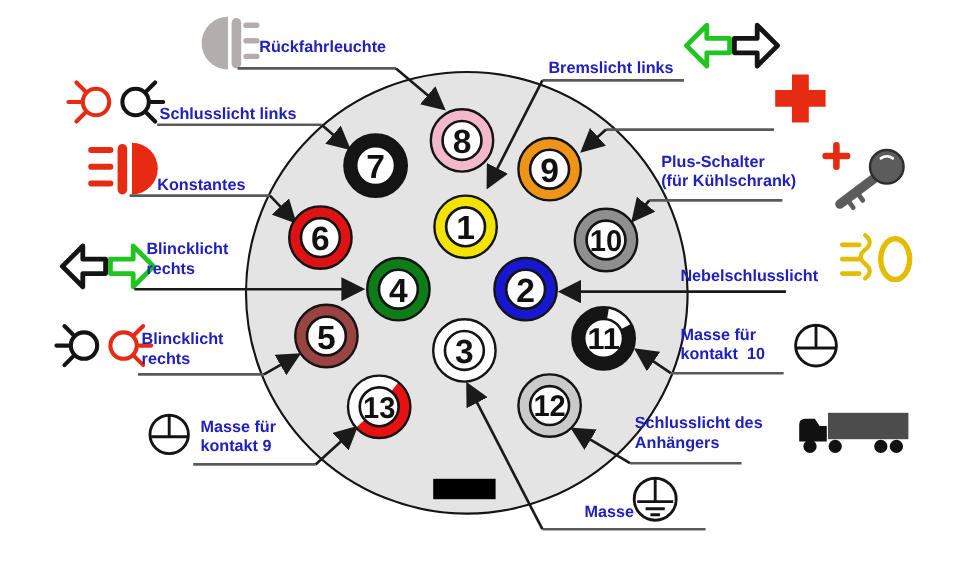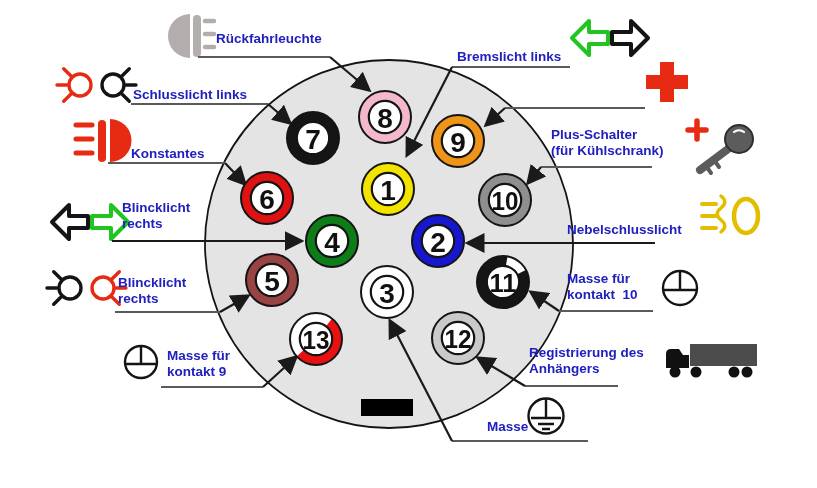--- a/index.html
+++ b/index.html
@@ -271,16 +271,16 @@
 rechts</div>
 <div class="label" style="left:167px;top:348px">Masse für
 kontakt 9</div>
 <div class="label" style="left:487px;top:419px">Masse</div>
 <div class="label" style="left:457px;top:49px">Bremslicht links</div>
 <div class="label" style="left:567px;top:222px">Nebelschlusslicht</div>
 <div class="label" style="left:551px;top:127px">Plus-Schalter
 (für Kühlschrank)</div>
 <div class="label" style="left:567px;top:271px">Masse für
 kontakt  10</div>
-<div class="label" style="left:529px;top:345px">Registrierung des
+<div class="label" style="left:529px;top:345px">Schlusslicht des
 Anhängers</div>
 
 </div>
 
 </body></html>

